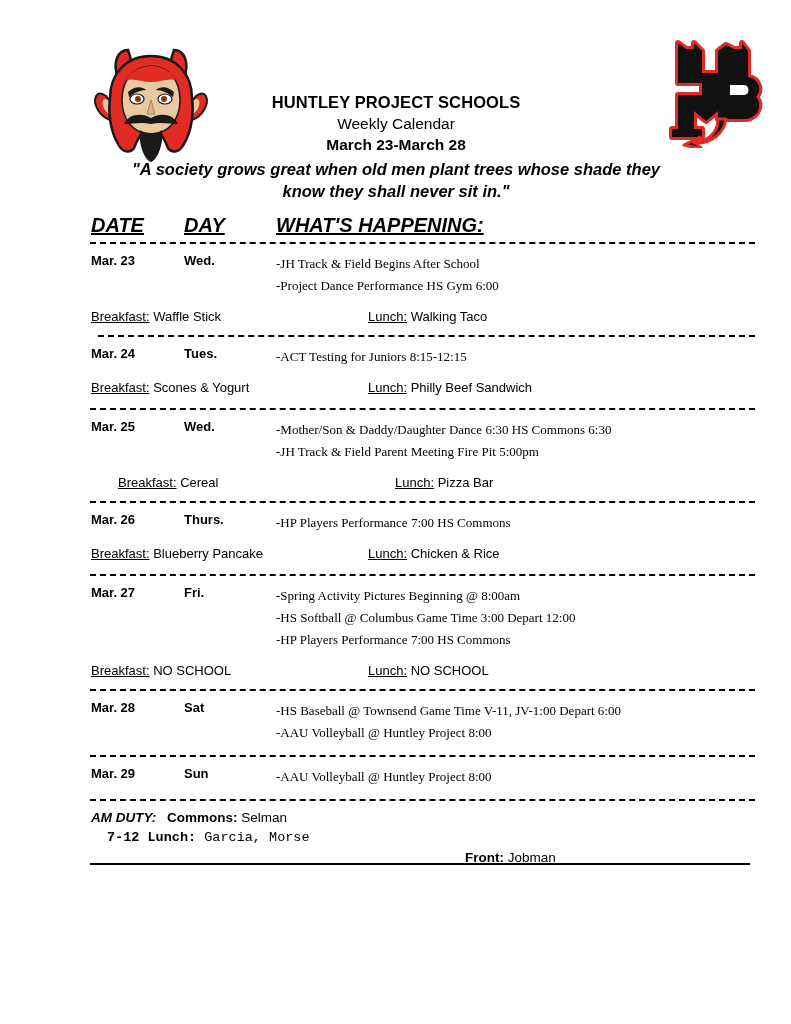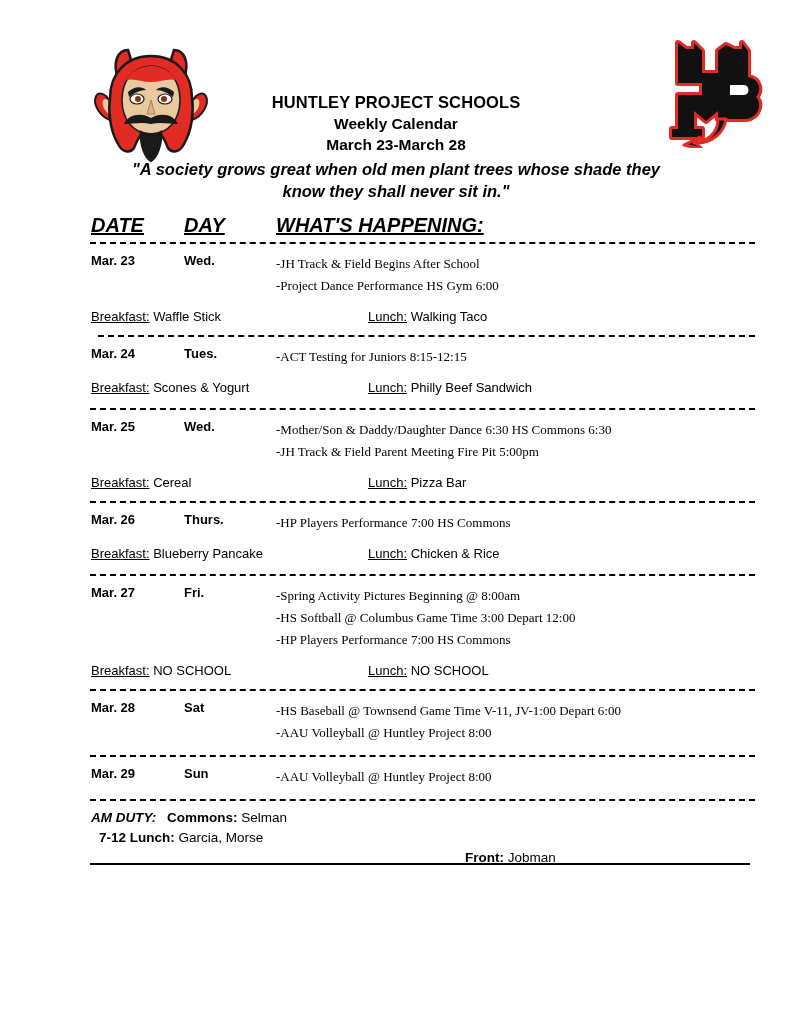--- a/index.html
+++ b/index.html
@@ -49,21 +49,21 @@
     text-align: center;
   }
   .title-line1 {
     font-size: 16.5px;
     font-weight: bold;
     letter-spacing: 0.1px;
     line-height: 21px;
   }
   .title-line2 {
     font-size: 15.5px;
-    font-weight: bold;
+    font-weight: normal;
     line-height: 21px;
   }
   .title-line3 {
     font-size: 15.5px;
     font-weight: bold;
     line-height: 21px;
   }
   .quote {
     margin-top: 3px;
     font-size: 16.5px;
@@ -182,22 +182,23 @@
     white-space: nowrap;
   }
   .duty .d-front {
     position: absolute;
     left: 375px;
     white-space: nowrap;
     margin-top: 40px;
   }
   .duty .d-lunch {
     position: absolute;
-    left: 9px;
-    white-space: nowrap;
+    left: 17px;
+    white-space: nowrap;
+    font-family: Liberation Mono, monospace;
   }
   .duty b { font-weight: bold; }
 </style>
 </head>
 <body>
 
 <div class="page">
 
   <div class="header-band">
 
@@ -312,21 +313,21 @@
     <div class="dashed"></div>
 
     <div class="row" style="height:56px; padding-top:9px;">
       <span class="cell c-date">Mar. 25</span>
       <span class="cell c-day">Wed.</span>
       <span class="cell c-events">
         <span class="ev">-Mother/Son &amp; Daddy/Daughter Dance 6:30 HS Commons 6:30</span>
         <span class="ev">-JH Track &amp; Field Parent Meeting Fire Pit 5:00pm</span>
       </span>
     </div>
-    <div class="meal" style="height:26px;">
+    <div class="meal" style="height:26px;margin-left:27px;">
       <span class="m-break"><u>Breakfast:</u> <span>Cereal</span></span>
       <span class="m-lunch"><u>Lunch:</u> <span>Pizza Bar</span></span>
     </div>
     <div class="dashed"></div>
 
     <div class="row" style="height:34px; padding-top:9px;">
       <span class="cell c-date">Mar. 26</span>
       <span class="cell c-day">Thurs.</span>
       <span class="cell c-events">
         <span class="ev">-HP Players Performance 7:00 HS Commons</span>

